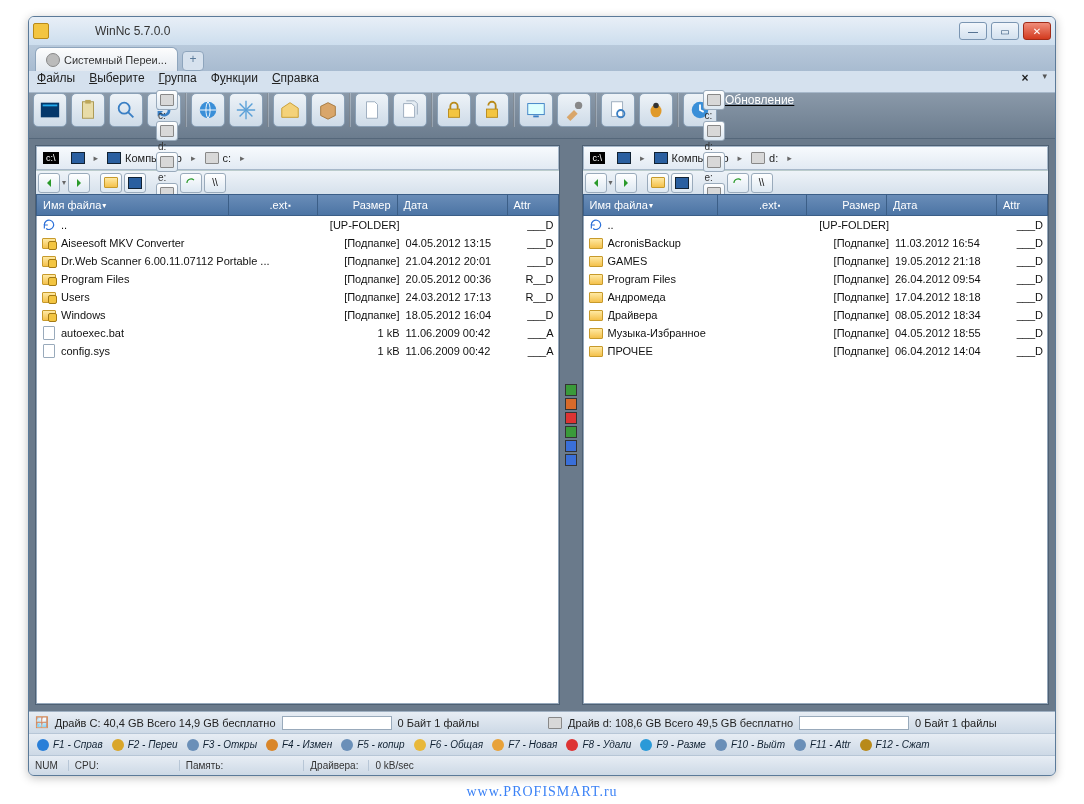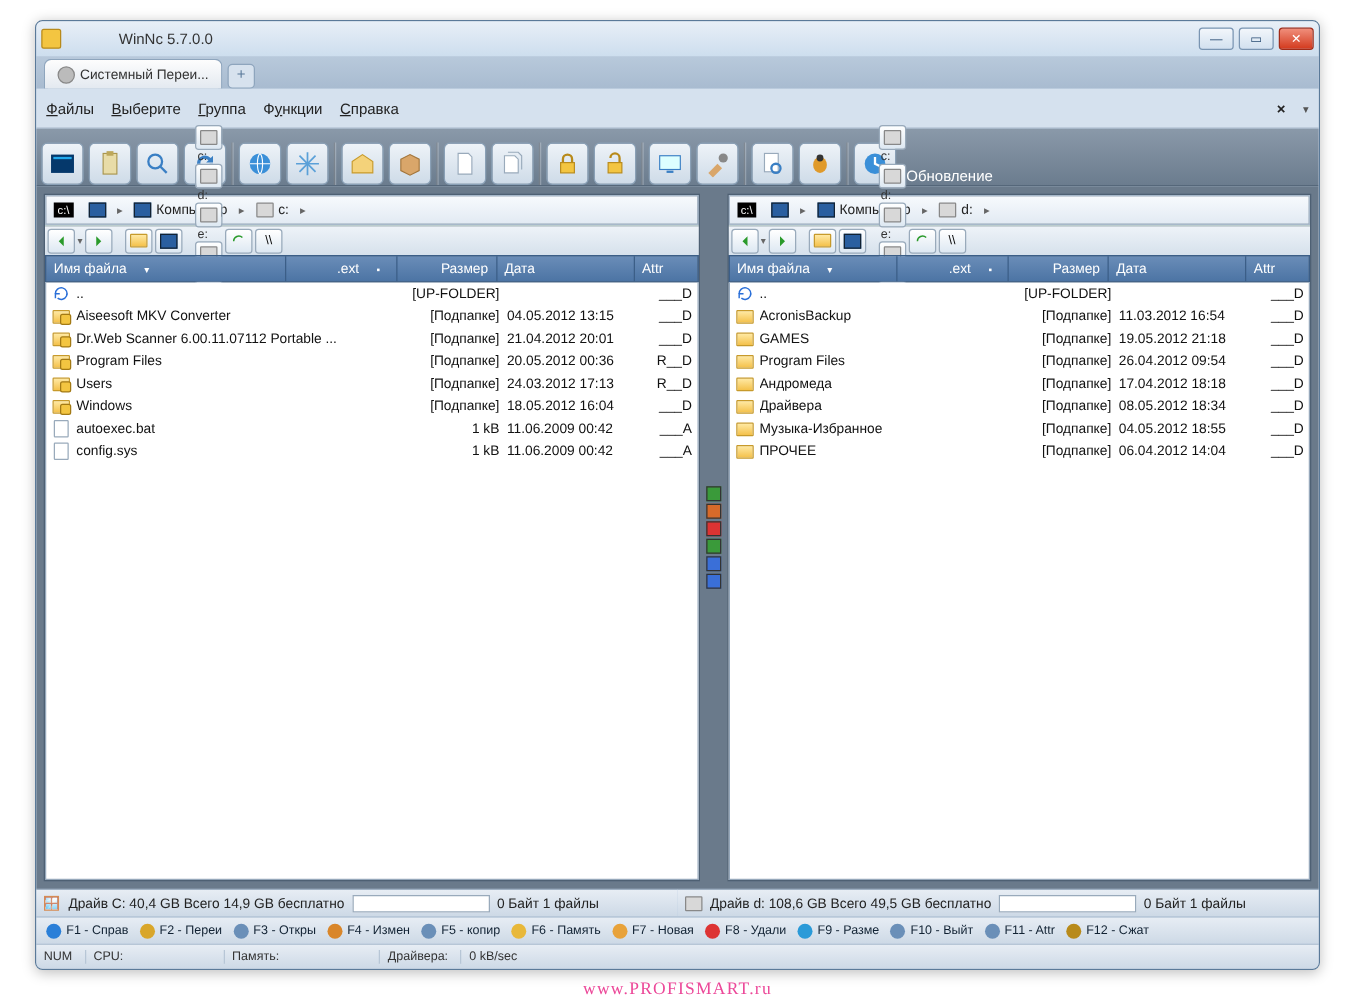--- a/index.html
+++ b/index.html
@@ -7,40 +7,40 @@
 .window { position: absolute; left: 28px; top: 16px; width: 1028px; height: 760px; border: 1px solid #5b7a99; border-radius: 6px; background: linear-gradient(#cddbec,#b6c9de); box-shadow: 0 2px 10px rgba(0,0,0,0.25); display: flex; flex-direction: column; overflow: hidden;}
 .titlebar { height: 28px; background: linear-gradient(#e8eff7,#cddeee); display: flex; align-items: center; padding: 0 4px; font-size: 12px; color: #333;}
 .titlebar .ticon { width:16px; height:16px; background:#f3c541; border:1px solid #b88a1a; border-radius:2px; margin-right:6px;}
 .titlebar .title { flex:1;margin-left:40px;}
 .winbtn { width:28px; height:18px; border:1px solid #7a95b2; margin-left:4px; border-radius:3px; background:linear-gradient(#f2f6fb,#d3e1ef); display:flex; align-items:center; justify-content:center; font-size:10px; color:#2a4d73;}
 .winbtn.close { background:linear-gradient(#f08e7b,#d33a1e); border-color:#a12b18; color:#fff;}
 .tabstrip { height:26px; display:flex; align-items:flex-end; padding-left:6px; background: linear-gradient(#b8c9db,#a8bbd0);}
 .tab { background:linear-gradient(#fdfdfd,#e3e9f0); border:1px solid #8ea5bd; border-bottom:none; border-radius:6px 6px 0 0; height:24px; padding:3px 10px; font-size:11px; color:#333; display:flex; align-items:center; gap:4px;}
 .tab .disk-icon { width:14px; height:14px; background:#bbb; border-radius:50%; border:1px solid #888;}
 .newtab { width:22px; height:20px; margin-left:4px; border:1px solid #8ea5bd; border-radius:4px; background:#d7e2ee; text-align:center; font-size:12px; color:#5a7a9a;}
-.menubar { height:32px; background:#d5e1ee; display:flex; align-items:center; padding:0 8px; font-size:12px; color:#222; gap:14px; border-bottom:1px solid #a7b8ca;}
+.menubar { height:22px; background:#d5e1ee; display:flex; align-items:flex-start; padding:0 8px; font-size:12px; color:#222; gap:14px; border-bottom:1px solid #a7b8ca;}
 .menubar span u { text-decoration:underline;}
 .menubar .menuclose { margin-left:auto; font-weight:bold;}
 .menubar .menudrop { font-size:9px; color:#555;}
-.toolbar { height:46px; background:linear-gradient(#8a99a9,#6b7c8e); display:flex; align-items:flex-end; padding:0 4px; gap:4px; border-bottom:1px solid #55677a;}
+.toolbar { height:46px; background:linear-gradient(#8a99a9,#6b7c8e); display:flex; align-items:flex-start; padding:0 4px; gap:4px; border-bottom:1px solid #55677a;text-decoration:underline;}
 .tbtn { width:34px; height:34px; background:linear-gradient(#eef3f8,#cedbe8); border:1px solid #8aa0b6; border-radius:5px; display:flex; align-items:center; justify-content:center;}
 .tsep { width:2px; height:34px; background:rgba(255,255,255,.25); border-left:1px solid rgba(0,0,0,.2);}
 .tbtn svg { width:22px; height:22px;}
 .update-label { color:#fff; font-size:12px; margin-left:4px;}
 .panes { flex:1; display:flex; background:#6a7a8b; padding:6px; gap:4px; position:relative;}
 .pane { flex:1; background:#6a7a8b; display:flex; flex-direction:column; border:1px solid #4e6073;}
 .pathbar { height:24px; background:linear-gradient(#f7fafd,#e2eaf3); border:1px solid #a7b8ca; display:flex; align-items:center; font-size:11px; color:#222;}
 .pathbar .seg { padding:0 6px; display:flex; align-items:center; gap:4px;}
 .pathbar .arrow { color:#666; font-size:9px; padding:0 3px;}
 .drivebar { height:24px; background:linear-gradient(#eef3f8,#d6e1ec); border-top:1px solid #bcc; display:flex; align-items:center; gap:2px; padding:0 2px; font-size:10px;}
 .dbtn { width:22px; height:20px; border:1px solid #9ab; border-radius:3px; background:linear-gradient(#fff,#dde8f2); display:flex; align-items:center; justify-content:center;}
 .dbtn.green svg{fill:#2a9a2a;}
 .dlabel { font-size:10px; color:#333; margin:0 2px;}
 .columns { height:22px; background:linear-gradient(#6a8db8,#4c74a4); color:#fff; font-size:11px; display:flex; align-items:center; border:1px solid #3b5e87;}
-.columns .col { padding:0 6px; border-right:1px solid #3b5e87; height:100%; display:flex; align-items:center; gap:14px;}
+.columns .col { padding:0 6px; border-right:1px solid #3b5e87; height:100%; display:flex; align-items:center; gap:1px;}
 .columns .col.name { flex:1;}
 .columns .col.ext { width:54px;margin-left:35px;}
 .columns .col.size { width:80px; justify-content:flex-end;}
 .columns .col.date { width:110px;}
 .columns .col.attr { width:50px; justify-content:flex-start; border-right:none;}
 .columns .tri { font-size:8px;}
 .filelist { flex:1; background:#fff; border:1px solid #96a8bb; border-top:none; overflow:auto; font-size:11px; color:#111;}
 .row { display:flex; height:18px; align-items:center; padding:0 4px;}
 .row .ic { width:16px; height:14px; margin-right:4px; display:inline-flex; align-items:center; justify-content:center;}
 .row .nm { flex:1; white-space:nowrap; overflow:hidden; text-overflow:ellipsis;}
@@ -50,25 +50,25 @@
 .row .at { width:46px; text-align:right;}
 .folder-icon { width:14px; height:11px; background:linear-gradient(#ffe9a3,#f4c14b); border:1px solid #c79a2b; border-radius:1px; position:relative;}
 .folder-icon.locked::after{content:"";position:absolute;right:-2px;bottom:-2px;width:7px;height:7px;background:#f3c541;border:1px solid #a37a15;border-radius:2px;}
 .file-icon { width:12px; height:14px; background:#fff; border:1px solid #9ab; border-radius:1px;}
 .refresh-icon{width:14px;height:14px;}
 .midgutter { width:14px; display:flex; flex-direction:column; align-items:center; justify-content:center; gap:2px;}
 .midgutter .sq{width:12px;height:12px;border:1px solid #333;}
 .statusdrive { height:22px; background:linear-gradient(#e7edf4,#cdd9e6); border-top:1px solid #9fb0c2; display:flex; align-items:center; font-size:11px; color:#222; padding:0 6px; gap:6px;}
 .statusdrive .bar { width:110px; height:14px; border:1px solid #9ab; background:#fff; position:relative;}
 .fkeys { height:22px; background:linear-gradient(#e7edf4,#cdd9e6); display:flex; align-items:center; font-size:10px; color:#123; padding:0 4px; gap:2px; border-top:1px solid #b7c6d6;}
-.fkey { display:flex; align-items:center; gap:3px; padding:0 3px;}
+.fkey { display:flex; align-items:center; gap:3px; padding:0 3px;font-style:italic;}
 .fkey .fic{width:14px;height:14px;}
 .bottomstatus { height:20px; background:linear-gradient(#e7edf4,#cdd9e6); display:flex; align-items:center; font-size:10px; color:#333; padding:4px 6px; gap:10px; border-top:1px solid #b7c6d6;}
 .bottomstatus .cell{border-left:1px solid #b7c6d6;padding-left:6px;}
-.watermark { position:absolute; left:0; right:0; bottom:4px; text-align:center; font-family: Georgia, serif; font-size:14px; color:#ec4899; letter-spacing:1px;}
+.watermark { position:absolute; left:0; right:0; bottom:4px; text-align:center; font-family: Georgia, serif; font-size:14px; color:#3b82f6; letter-spacing:1px;}
 .pc-icon{width:14px;height:12px;background:#2a5fa0;border:1px solid #123;}
 .driveletter-icon{width:14px;height:12px;background:#d8d8d8;border:1px solid #888;border-radius:1px;}
 </style>
 </head>
 <body>
 
 <div class="window">
   <div class="titlebar">
     <div class="ticon"></div>
     <div class="title">WinNc 5.7.0.0</div>
@@ -596,21 +596,21 @@
       <div class="fkey">
         <svg class="fic" viewBox="0 0 14 14">
           <circle cx="7" cy="7" r="6" fill="#6a8fb8"></circle>
         </svg>
         <span>F5 - копир</span>
       </div>
       <div class="fkey">
         <svg class="fic" viewBox="0 0 14 14">
           <circle cx="7" cy="7" r="6" fill="#e8b83a"></circle>
         </svg>
-        <span>F6 - Память</span>
+        <span>F6 - Общая</span>
       </div>
       <div class="fkey">
         <svg class="fic" viewBox="0 0 14 14">
           <circle cx="7" cy="7" r="6" fill="#e8a23a"></circle>
         </svg>
         <span>F7 - Новая</span>
       </div>
       <div class="fkey">
         <svg class="fic" viewBox="0 0 14 14">
           <circle cx="7" cy="7" r="6" fill="#d33"></circle>

